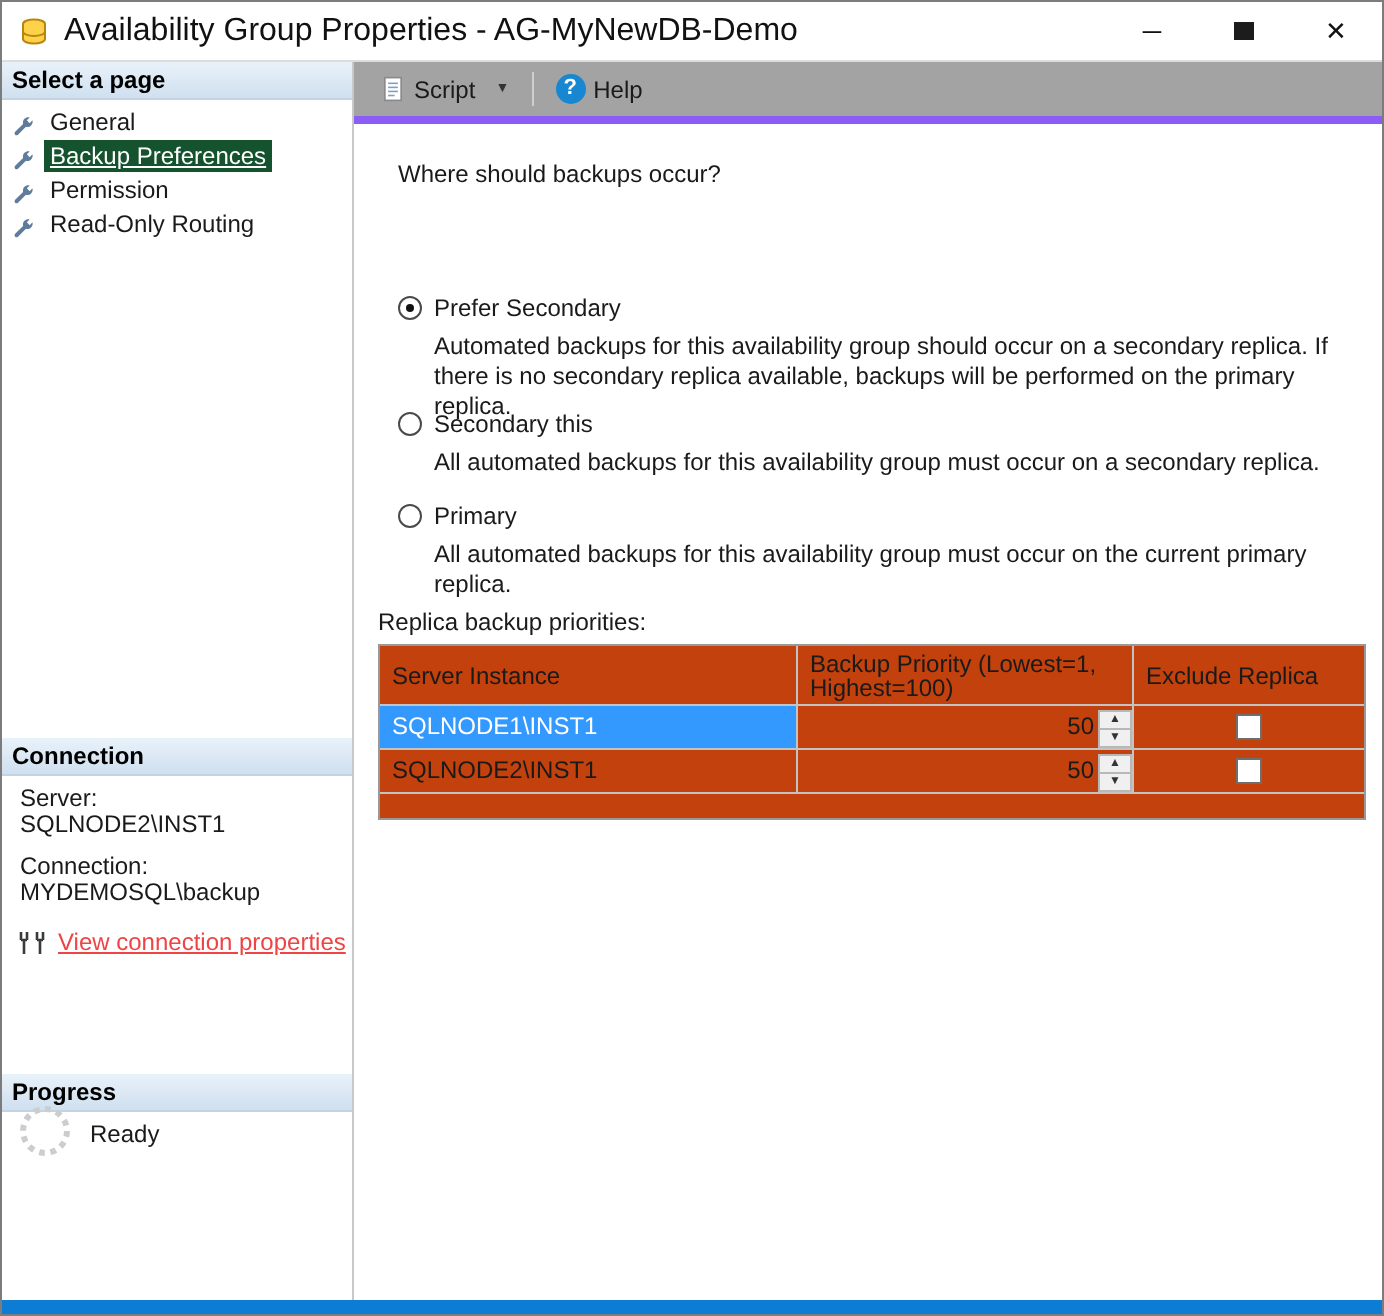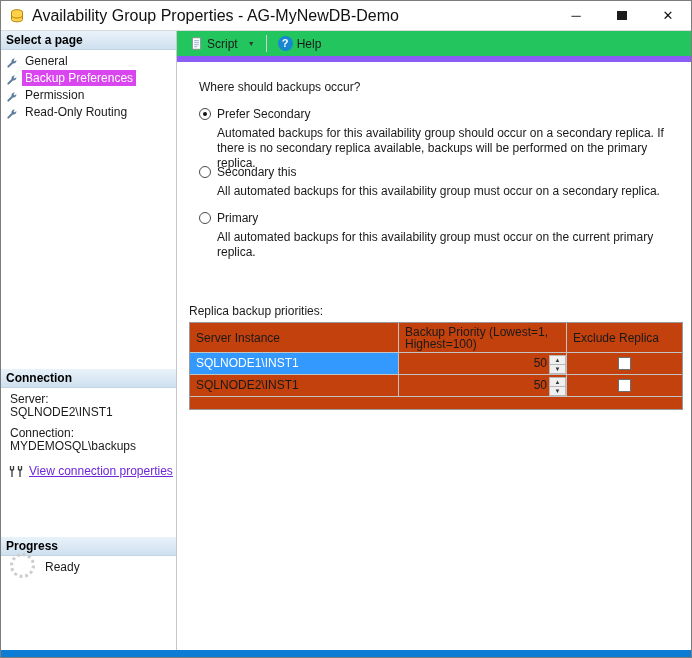--- a/index.html
+++ b/index.html
@@ -26,48 +26,48 @@
   .section-header { height:19px; line-height:18px; font-weight:bold; padding-left:5px;
                     background:linear-gradient(#e9f2fa,#cfe0ef); border-bottom:1px solid #c2d3e3;
                     color:#000; }
   .hdr-select { position:absolute; left:0; right:0; top:0; }
   .hdr-conn   { position:absolute; left:0; right:0; top:338px; }
   .hdr-prog   { position:absolute; left:0; right:0; top:506px; }
 
   .page-list { position:absolute; left:0; right:1px; top:21px; }
   .page-item { height:17px; display:flex; align-items:flex-end; padding-left:5px; gap:4px; cursor:default; }
   .page-item .lbl { padding:1px 3px; }
-  .page-item.selected .lbl { background:#d946ef; color:#fff; }
+  .page-item.selected .lbl { background:#14532d; color:#fff;text-decoration:underline; }
   .page-icon { width:12px; height:12px; flex:0 0 12px; }
 
   .conn-block { position:absolute; left:9px; top:362px; line-height:13px; }
   .conn-block .cap { margin-top:8px; }
   .link-row { position:absolute; left:7px; top:433px; display:flex; align-items:center; gap:5px; }
-  .link { color:#6d28d9; text-decoration:underline; cursor:pointer; }
+  .link { color:#ef4444; text-decoration:underline; cursor:pointer; }
 
   .spinner { position:absolute; left:9px; top:522px; width:25px; height:25px; border-radius:50%;
              border:3px dotted #cdcdcd; }
   .ready-text { position:absolute; left:44px; top:529px; }
 
   
   .main { position:absolute; left:176px; top:30px; right:0; bottom:7px; background:#fff; }
-  .toolbar { height:31px; background:#22c55e; border-bottom:6px solid #8b5cf6;
+  .toolbar { height:31px; background:#a3a3a3; border-bottom:4px solid #8b5cf6;
              display:flex; align-items:center; padding-left:8px; }
   .tb-btn { display:flex; align-items:center; gap:4px; padding:3px 5px; cursor:default; }
   .dd-arrow { font-size:7px; color:#333; padding:3px 5px; cursor:default; }
   .tb-sep { width:1px; height:17px; background:#cfcfcf; margin:0 6px; }
   .help-badge { width:15px; height:15px; border-radius:50%; background:#1787d2; color:#fff;
                 font-weight:bold; font-size:11px; line-height:15px; text-align:center; }
   .doc-icon { width:13px; height:15px; }
 
   .content { position:absolute; left:0; right:0; top:31px; bottom:0; }
   .question { position:absolute; left:22px; top:18px; }
 
   .option { position:absolute; left:22px; }
-  .opt-row { display:flex; align-items:center; gap:6px; }
+  .opt-row { display:flex; align-items:center; gap:6px;margin-top:40px; }
   .radio { width:12px; height:12px; border:1px solid #4a4a4a; border-radius:50%;
            background:#fff; position:relative; flex:0 0 12px; }
   .radio.checked::after { content:""; position:absolute; left:3px; top:3px; width:4px; height:4px;
                           border-radius:50%; background:#111; }
   .opt-desc { margin-left:18px; margin-top:5px; width:466px; line-height:15px; color:#1a1a1a; }
   .opt-0 { top:45px; } .opt-1 { top:103px; } .opt-2 { top:149px; } .opt-3 { top:195px; }
 
   .table-label { position:absolute; left:12px; top:242px; }
 
   .grid { position:absolute; left:12px; top:260px; width:494px; height:88px;
@@ -144,21 +144,21 @@
         <span class="lbl">Read-Only Routing</span>
       </div>
     </div>
 
     <div class="section-header hdr-conn">Connection</div>
 
     <div class="conn-block">
       <div>Server:</div>
       <div>SQLNODE2\INST1</div>
       <div class="cap">Connection:</div>
-      <div>MYDEMOSQL\backups</div>
+      <div>MYDEMOSQL\backup</div>
     </div>
 
     <div class="link-row">
       <svg width="16" height="13" viewBox="0 0 16 13">
         <g stroke="#3a3a3a" stroke-width="1.3" fill="none">
           <path d="M2.5 1v4 M5.5 1v4 M4 5v7 M2.5 5h3"></path>
           <path d="M10.5 1v4 M13.5 1v4 M12 5v7 M10.5 5h3"></path>
         </g>
       </svg>
       <span class="link">View connection properties</span>

